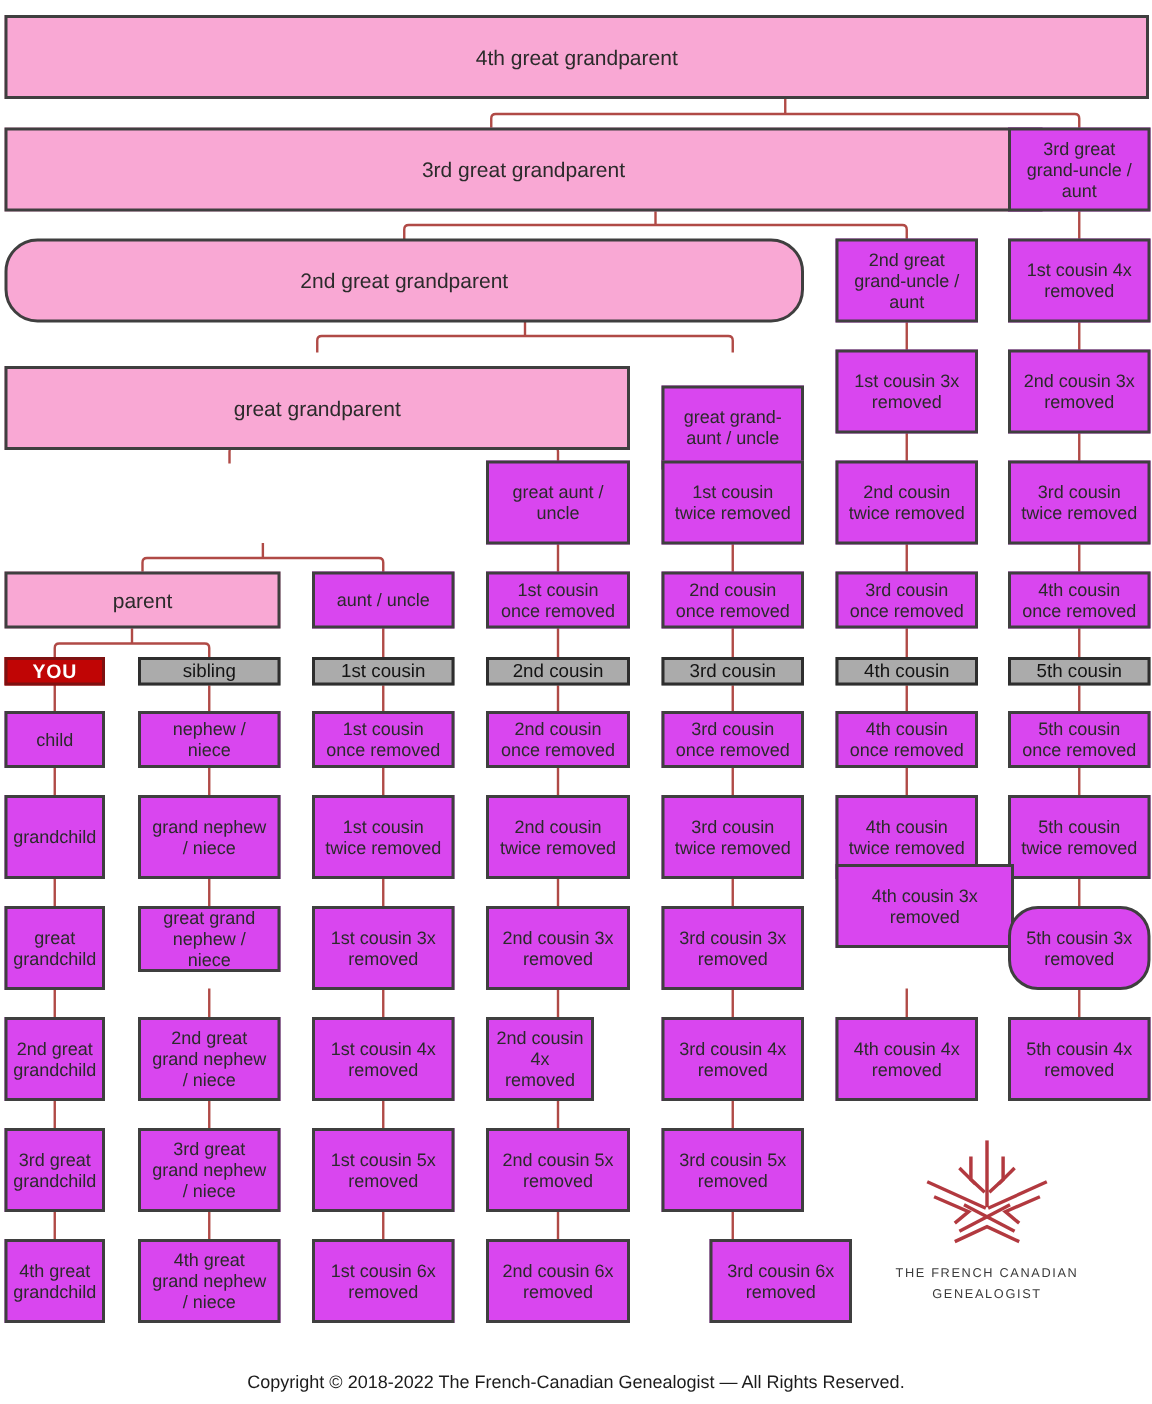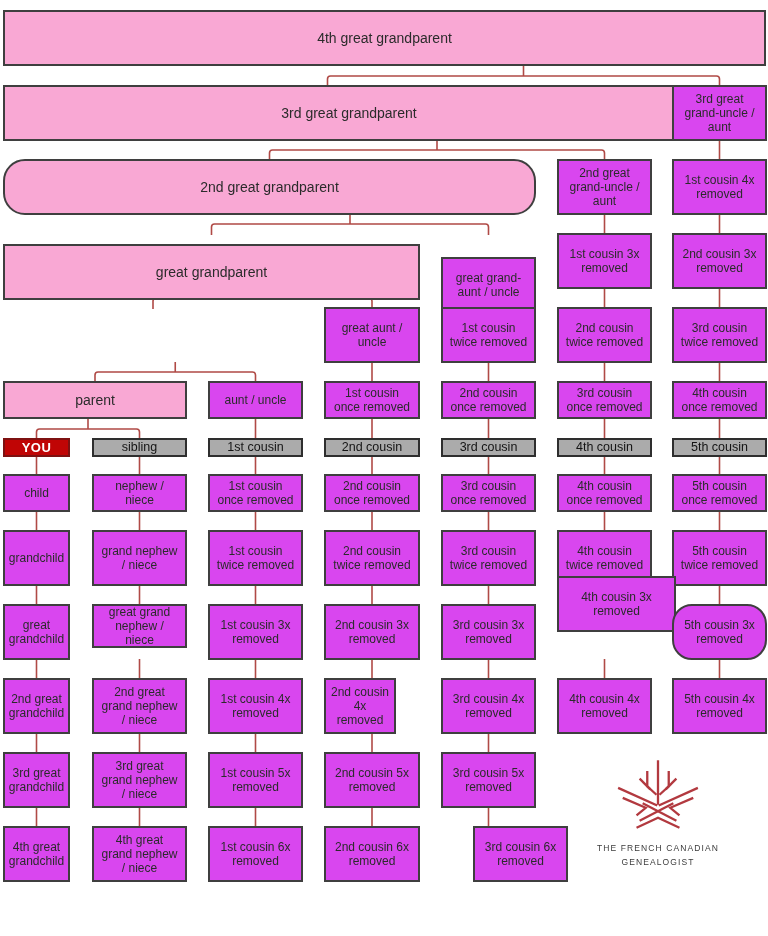--- a/index.html
+++ b/index.html
@@ -226,13 +226,14 @@
       <path d="M40 64 L84 87"></path>
       <path d="M80 64 L36 87"></path>
       <path d="M32 96 L60 83 L88 96"></path>
     </svg>
     <div class="brand">
       <div>THE FRENCH CANADIAN</div>
       <div>GENEALOGIST</div>
     </div>
   </div>
 
+  <div class="footer">Copyright © 2018-2022 The French-Canadian Genealogist — All Rights Reserved.</div>
 </div>
 
 </body></html>

